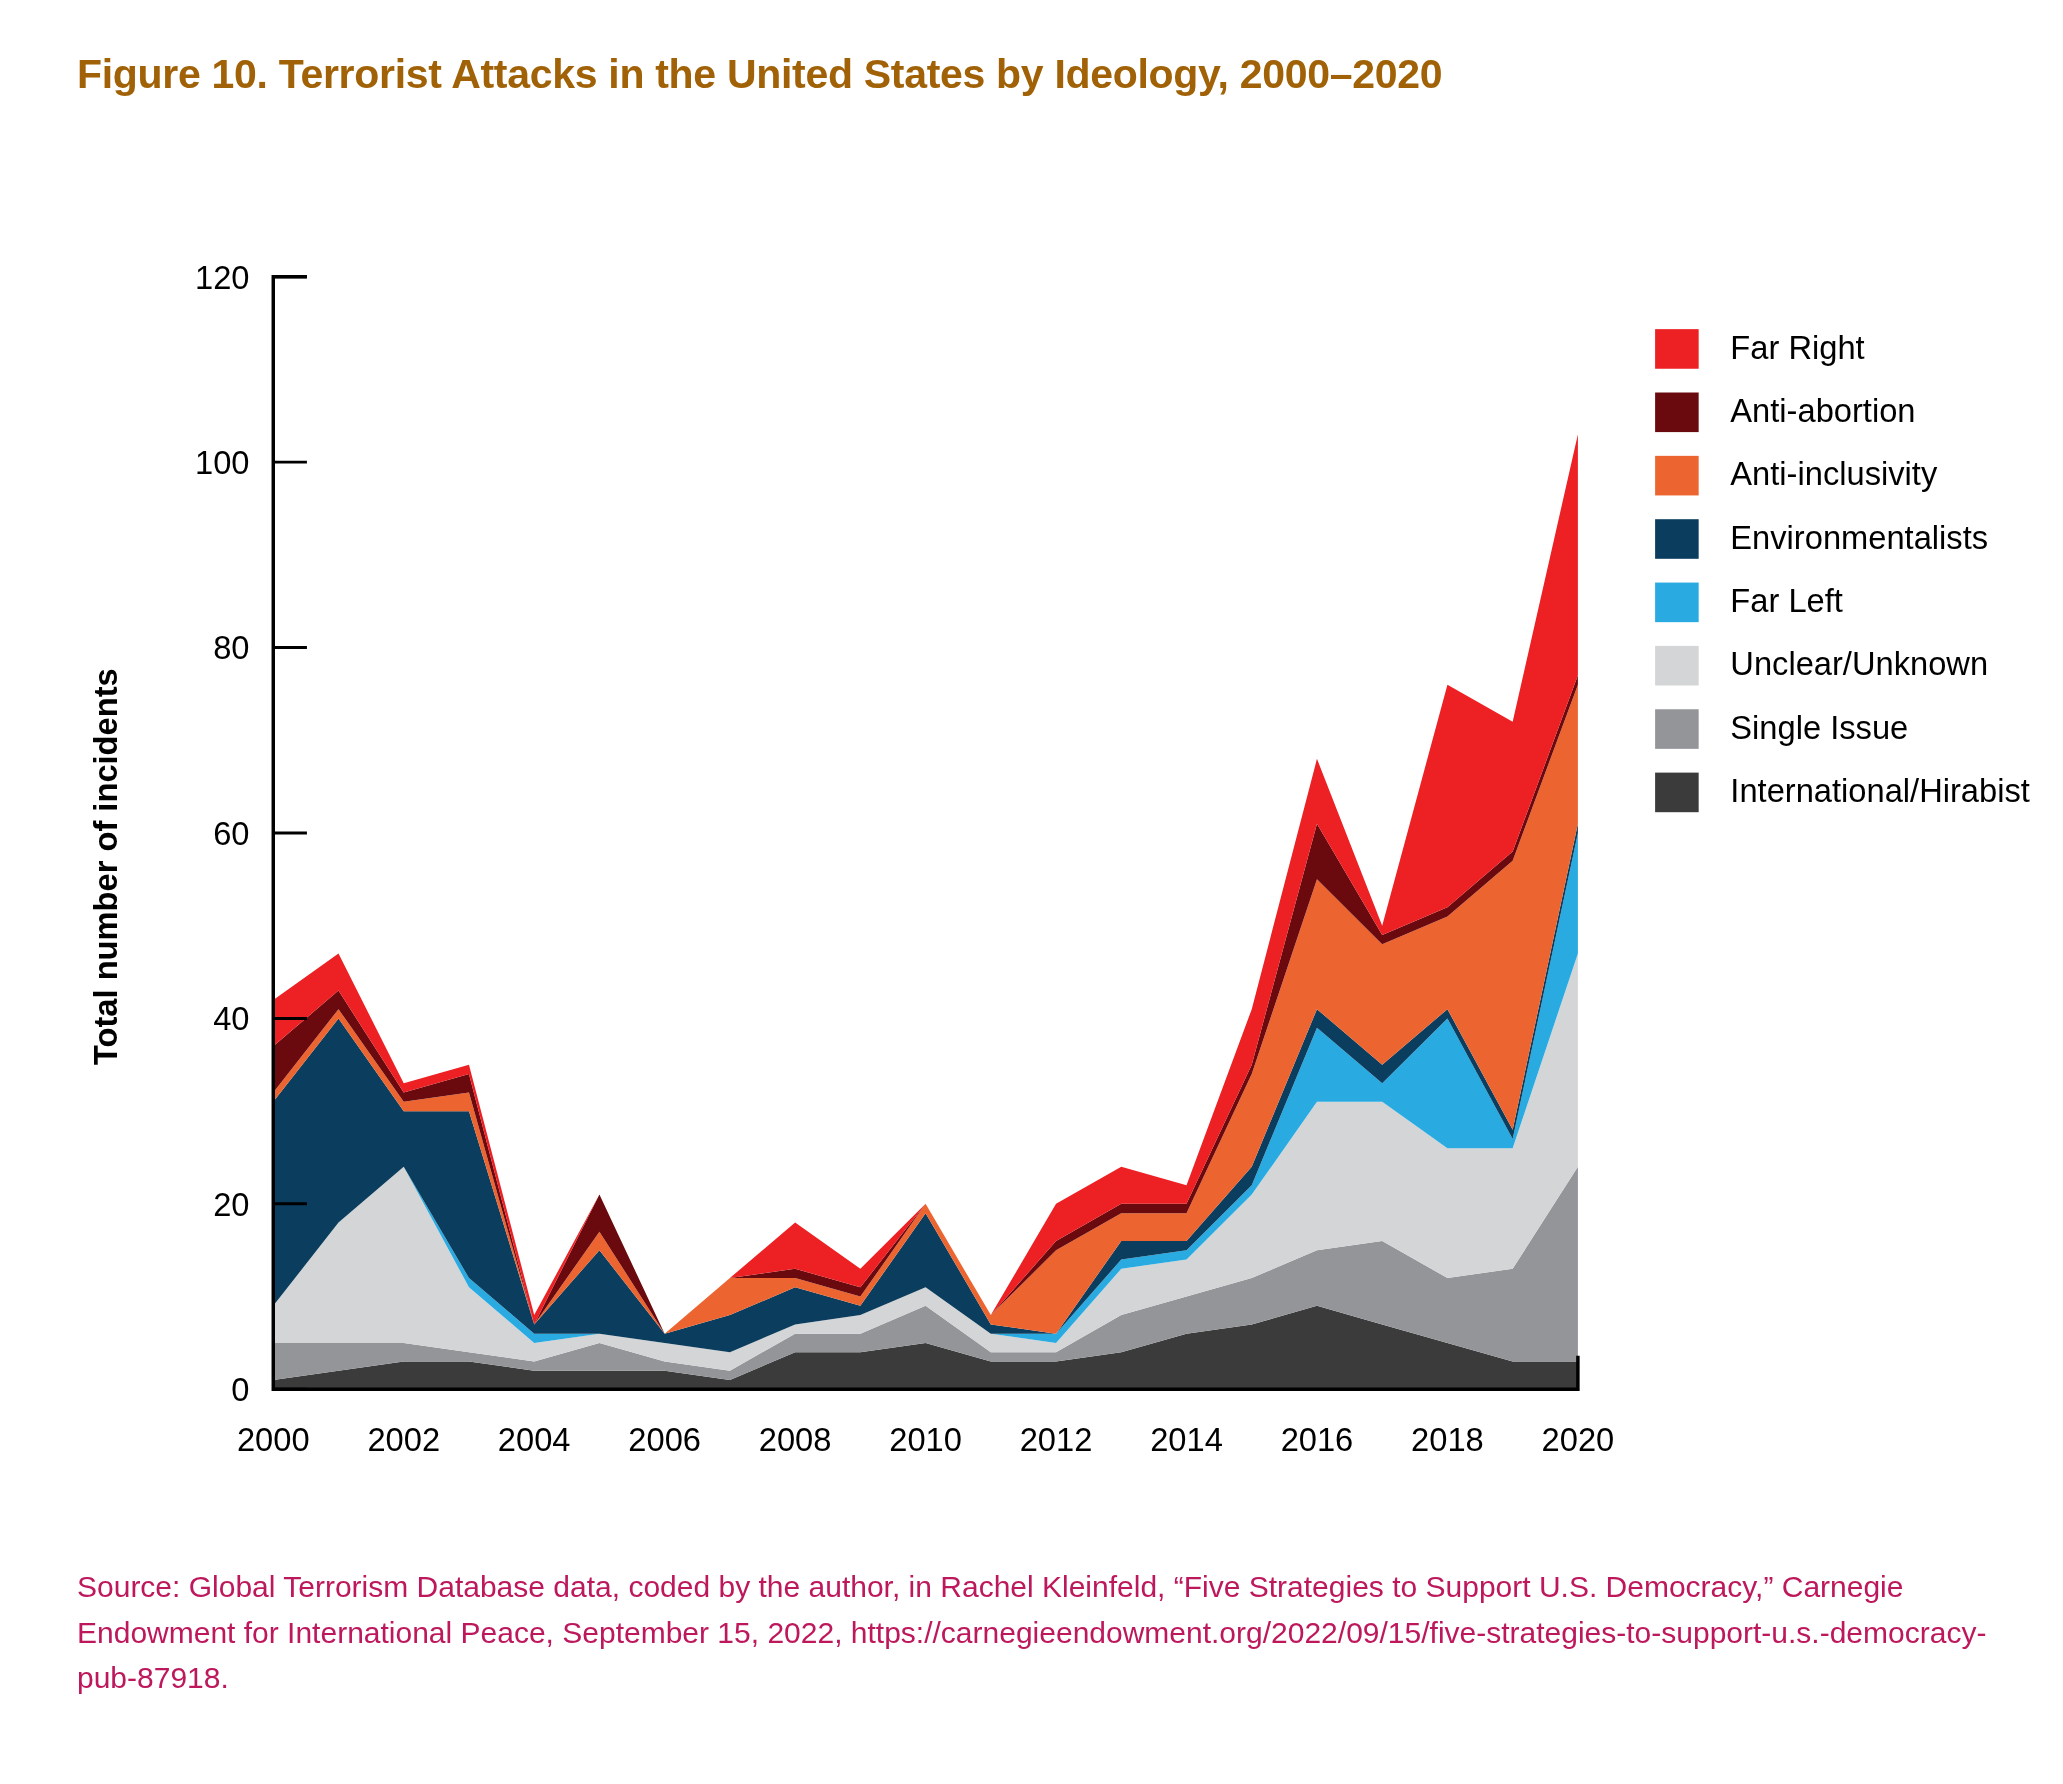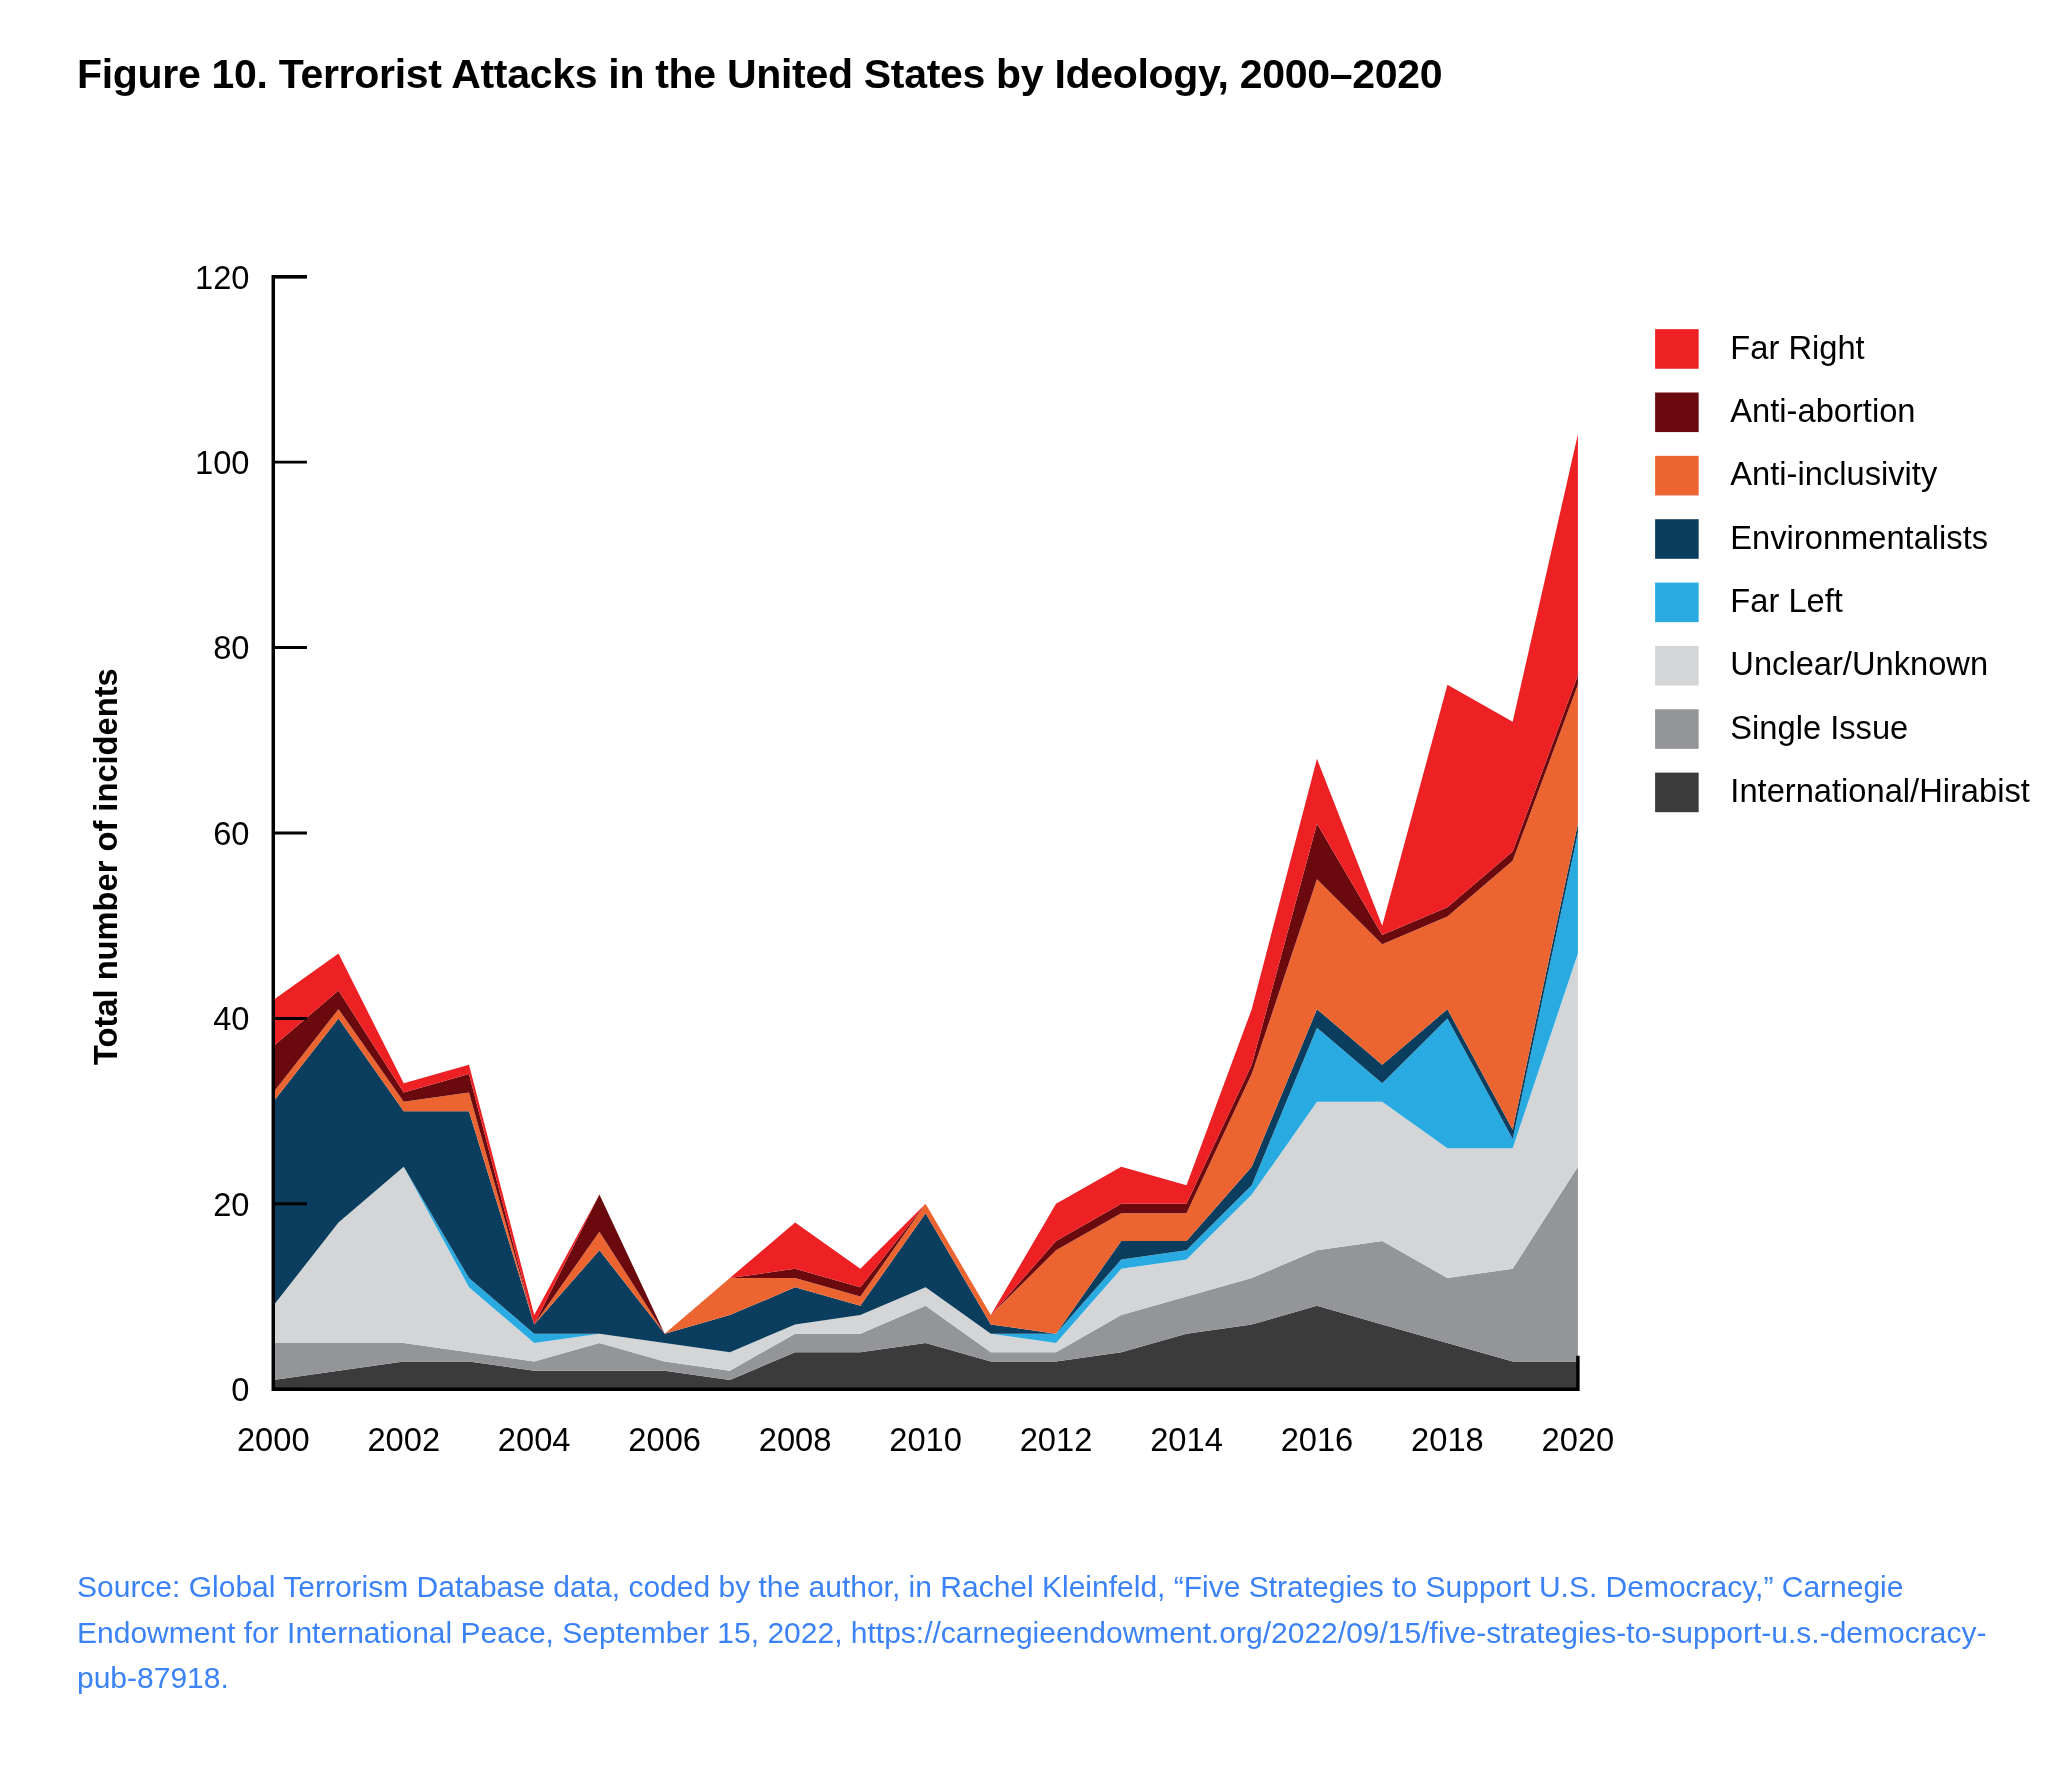--- a/index.html
+++ b/index.html
@@ -15,21 +15,21 @@
     overflow: hidden;
     position: relative;
   }
   #figure-title {
     position: absolute;
     left: 77px;
     top: 51px;
     font-size: 41px;
     font-weight: bold;
     letter-spacing: -0.3px;
-    color: #000000;
+    color: #a16207;
     white-space: nowrap;
   }
   #chart-wrap {
     position: absolute;
     left: 0;
     top: 149px;
     width: 2063px;
     height: 1366px;
   }
   svg#chart-svg {
@@ -69,21 +69,21 @@
     fill: #000;
     dominant-baseline: middle;
   }
   #source-note {
     position: absolute;
     left: 77px;
     top: 1564px;
     width: 1921px;
     font-size: 30px;
     line-height: 1.52;
-    color: #3b82f6;
+    color: #be185d;
   }
 </style>
 </head>
 <body>
 
 <div id="figure-title">Figure 10. Terrorist Attacks in the United States by Ideology, 2000–2020</div>
 
 <div id="chart-wrap">
   <svg id="chart-svg" width="2063" height="1366" viewBox="0 0 2084 1380">
     <g id="areas">

